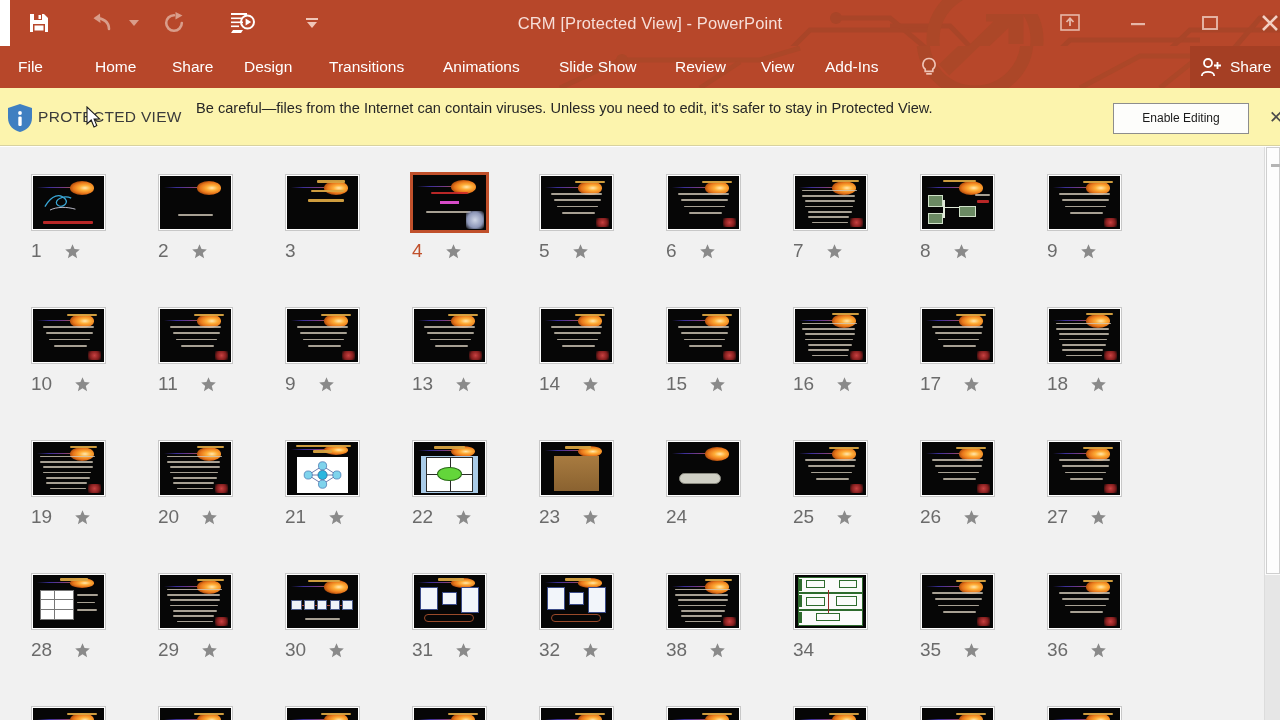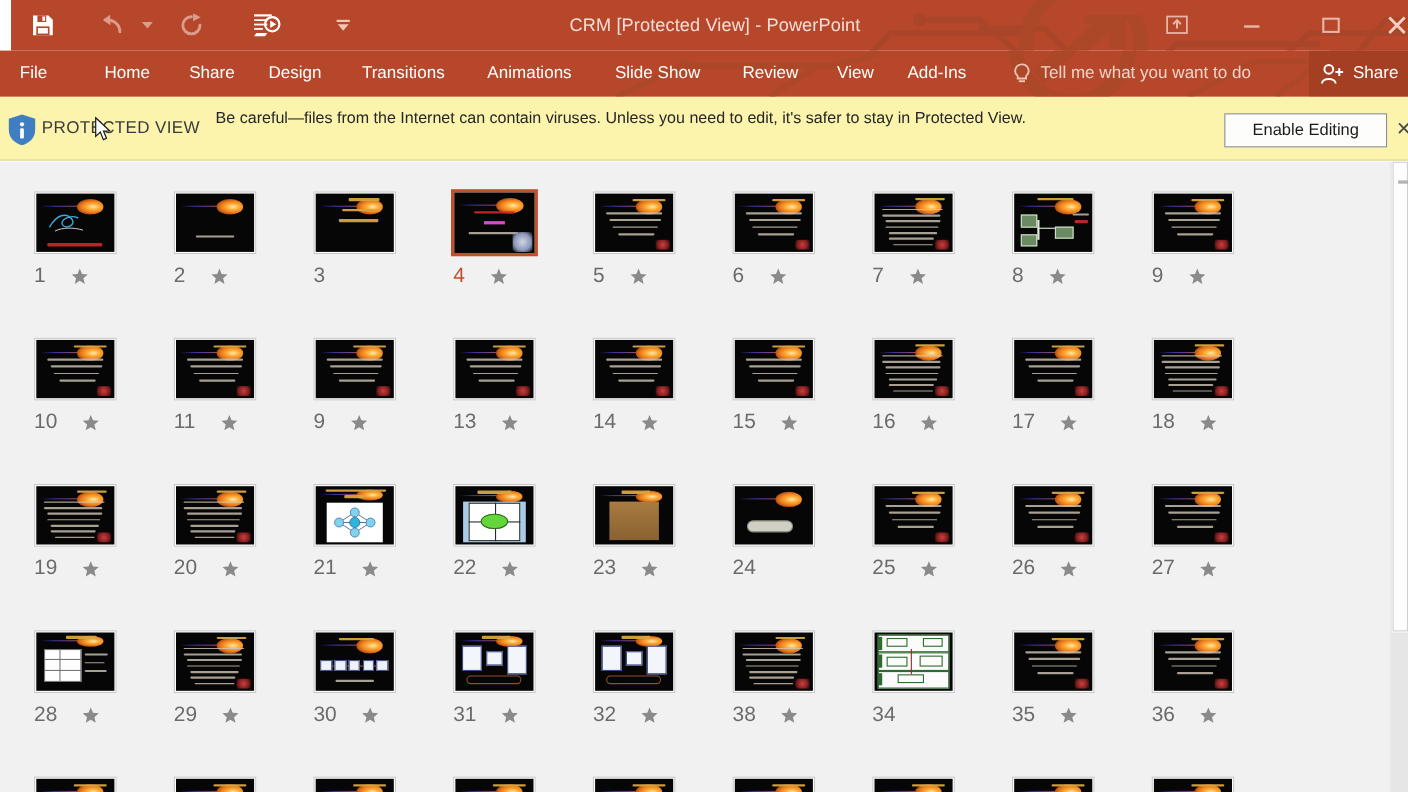--- a/index.html
+++ b/index.html
@@ -71,23 +71,23 @@
   #pv-shield { position: absolute; left: 6px; top: 15px; }
   #pv-label {
     position: absolute; left: 38px; top: 0; height: 58px; line-height: 58px;
     font-size: 15.5px; color: #3b3b3b; letter-spacing: .3px;
   }
   #pv-message {
     position: absolute; left: 196px; top: 9px; width: 870px;
     font-size: 14.6px; color: #262626; line-height: 23px;
   }
   #enable-editing {
-    position: absolute; left: 1113px; top: 103px; width: 148px; height: 31px;
+    position: absolute; left: 1113px; top: 103px; width: 136px; height: 31px;
     background: #fdfdfb; border: 1px solid #8d8d8d;
-    font-size: 15px; color: #1a1a1a; text-align: center; line-height: 29px;
+    font-size: 12px; color: #1a1a1a; text-align: center; line-height: 29px;
   }
   #pv-close {
     position: absolute; left: 1269px; top: 108px; width: 14px; height: 20px;
     color: #4a4a4a; font-size: 17px; line-height: 20px;
   }
   #mouse-cursor { position: absolute; left: 86px; top: 106px; pointer-events:none; }
 
   
   #sorter {
     position: absolute; left: 0; top: 147px; width: 1264px; height: 573px;
@@ -280,21 +280,20 @@
   <div class="tab" style="left:675px">Review</div>
   <div class="tab" style="left:761px">View</div>
   <div class="tab" style="left:825px">Add-Ins</div>
 
   <div id="tellme-bulb">
     <svg width="18" height="20" viewBox="0 0 18 20">
       <path d="M9 1.5 A6 6 0 0 0 5.2 12.2 L5.2 14.4 L12.8 14.4 L12.8 12.2 A6 6 0 0 0 9 1.5 Z" fill="none" stroke="#f0c3b5" stroke-width="1.7"></path>
       <rect x="6.2" y="16" width="5.6" height="1.7" fill="#f0c3b5"></rect>
     </svg>
   </div>
-  <div id="tellme">Tell me what you want to do</div>
 
   <div id="share-btn">
     <svg width="22" height="20" viewBox="0 0 22 20">
       <circle cx="8" cy="6" r="4" fill="none" stroke="#ffffff" stroke-width="1.8"></circle>
       <path d="M1.8 19 C1.8 13.4 14.2 13.4 14.2 19" fill="none" stroke="#ffffff" stroke-width="1.8"></path>
       <path d="M17.5 5 L17.5 12 M14 8.5 L21 8.5" stroke="#ffffff" stroke-width="1.8"></path>
     </svg>
     <span>Share</span>
   </div>
 </div>

